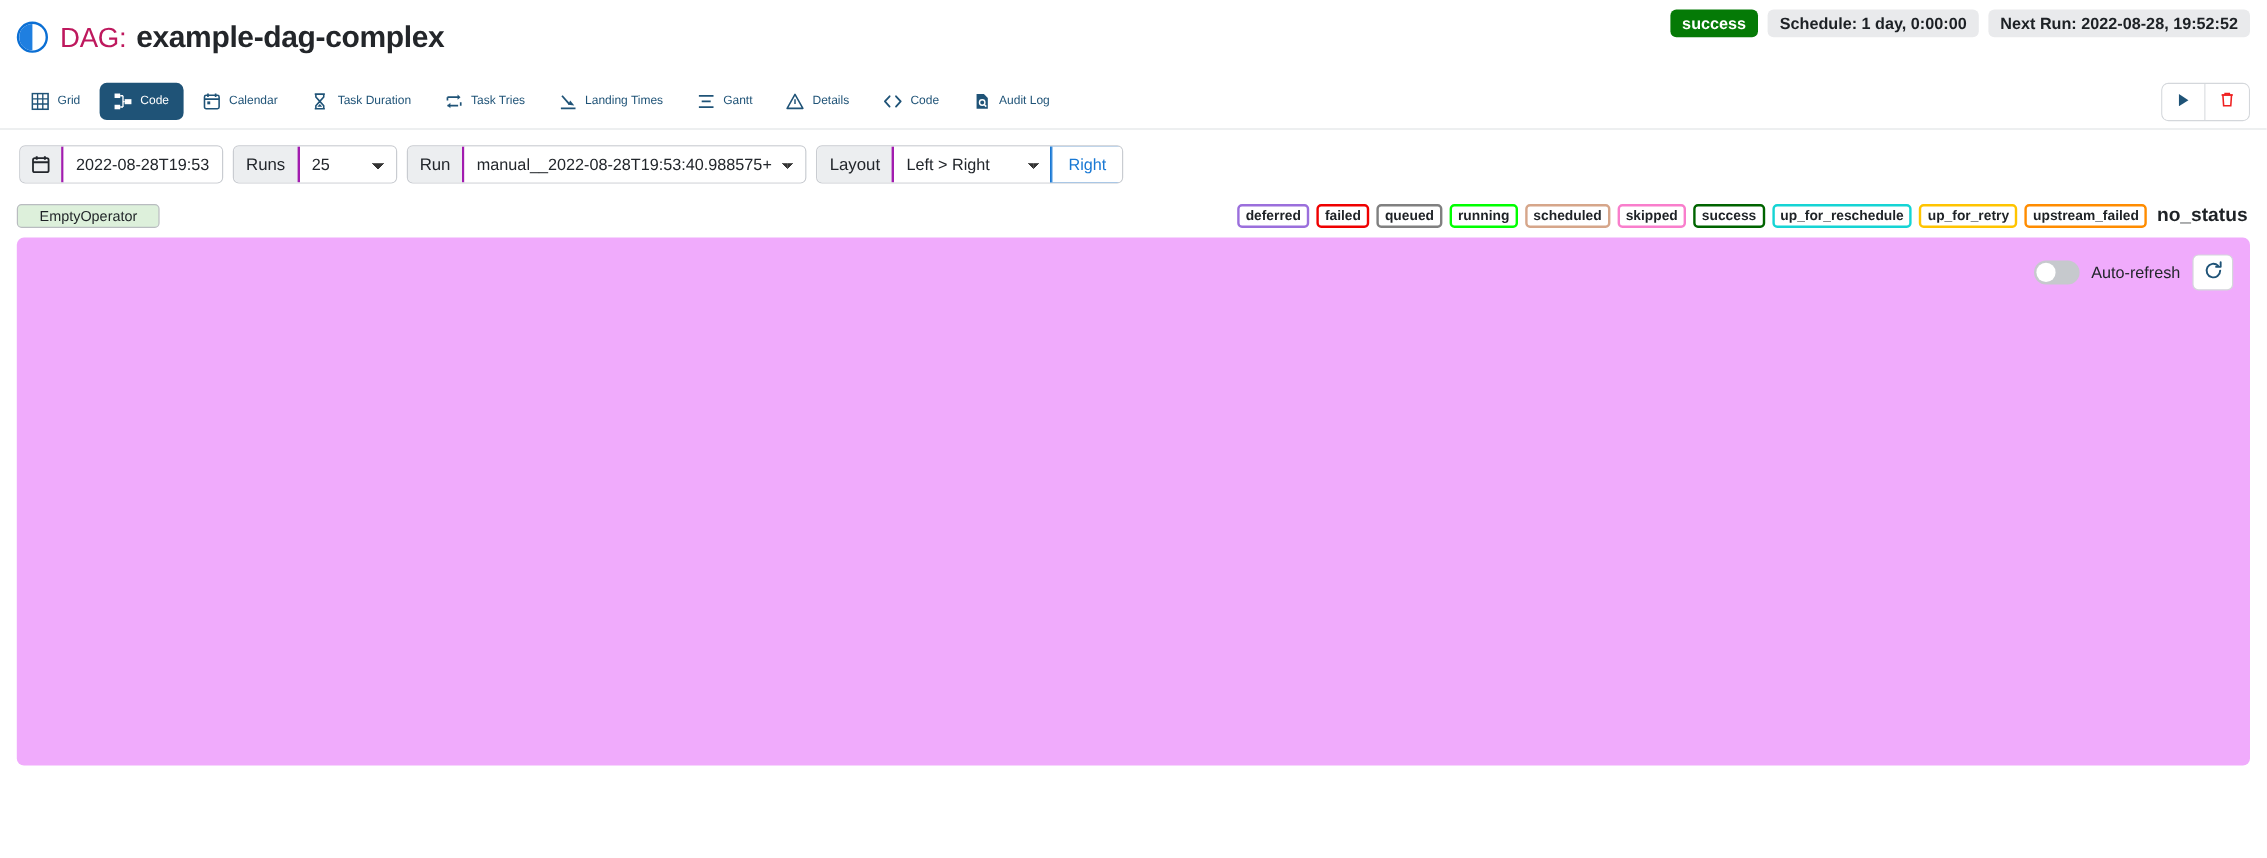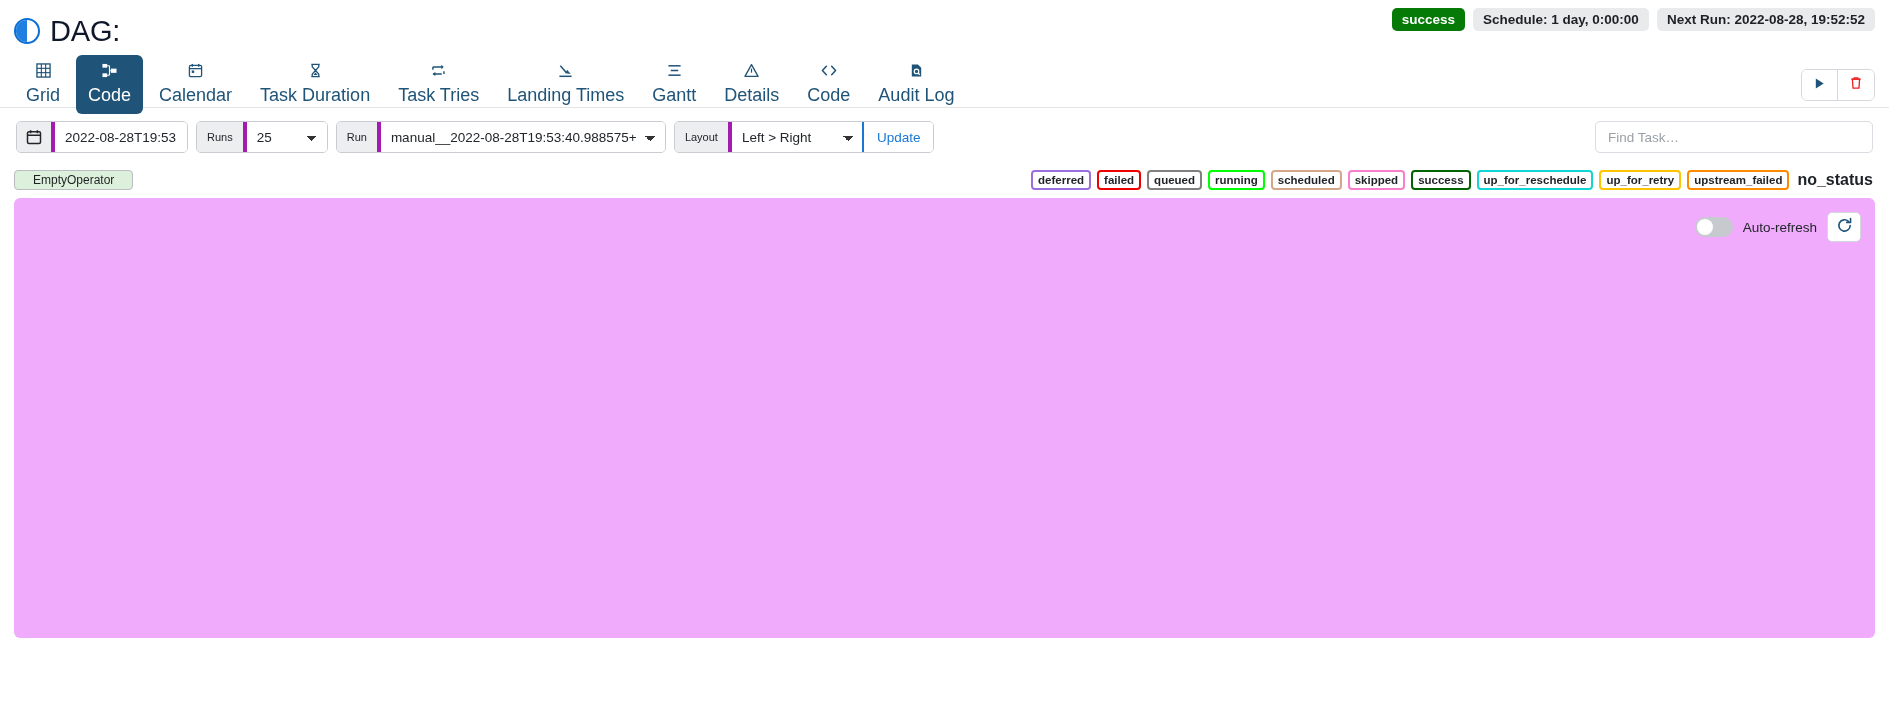--- a/index.html
+++ b/index.html
@@ -30,22 +30,22 @@
     flex: 0 0 auto;
   }
   .dag-toggle::before {
     content: "";
     position: absolute;
     left: 0; top: 0; bottom: 0;
     width: 50%;
     background: #1f7fe0;
   }
   .dag-label {
-    font-size: 29px;
-    color: #0f172a;
+    font-size: 23px;
+    color: #be185d;
     font-weight: 400;
     letter-spacing: -0.2px;
   }
   .dag-name {
     font-size: 25px;
     color: #23262a;
     font-weight: 700;
     margin-left: 8px;
     letter-spacing: -0.3px;
   }
@@ -79,25 +79,24 @@
     align-items: center;
     padding: 0 14px;
   }
   .tab {
     display: flex;
     align-items: center;
     gap: 7px;
     padding: 8px 12px;
     margin-right: 4px;
     border-radius: 6px;
-    font-size: 18px;
+    font-size: 10px;
     color: #1f5377;
     cursor: pointer;
     white-space: nowrap;
-    flex-direction: column;
   }
   .tab.active {
     background: #1f5377;
     color: #ffffff;
   }
   .tab .tab-ico { display: flex; align-items: center; }
   .tab svg { display: block; }
 
   .tabs-actions {
     position: absolute;
@@ -132,25 +131,25 @@
     align-items: center;
     border: 1px solid #c9ccd1;
     border-radius: 5px;
     overflow: hidden;
     height: 32px;
     margin-right: 8px;
     background: #fff;
   }
   .grp .addon {
     background: #eceef0;
-    border-right: 4px solid #a21caf;
+    border-right: 2px solid #a21caf;
     height: 100%;
     display: flex; align-items: center;
     padding: 0 10px;
-    font-size: 11px;
+    font-size: 14px;
     color: #22262b;
     white-space: nowrap;
   }
   .grp .addon.icon-addon { padding: 0 9px; }
   .grp .fld {
     height: 100%;
     border: none;
     outline: none;
     font-size: 13.5px;
     color: #22262b;
@@ -311,20 +310,21 @@
     stroke: #53565a;
     stroke-width: 1.5;
   }
 </style>
 </head>
 <body>
 
 <div class="header">
   <div class="dag-toggle"></div>
   <span class="dag-label">DAG:</span>
+  <span class="dag-name">example-dag-complex</span>
 
   <div class="header-right">
     <span class="pill success-pill">success</span>
     <span class="pill">Schedule: 1 day, 0:00:00</span>
     <span class="pill">Next Run: 2022-08-28, 19:52:52</span>
   </div>
 </div>
 
 <div class="tabs-bar">
 
@@ -479,24 +479,23 @@
   </div>
 
   <div class="grp">
     <span class="addon">Run</span>
     <select class="fld" style="width:284px"><option value="manual__2022-08-28T19:53:40.988575+00:00">manual__2022-08-28T19:53:40.988575+00:00</option></select>
   </div>
 
   <div class="grp">
     <span class="addon">Layout</span>
     <select class="fld" style="width:131px"><option value="Left &gt; Right">Left &gt; Right</option><option value="Right &gt; Left">Right &gt; Left</option><option value="Top &gt; Bottom">Top &gt; Bottom</option><option value="Bottom &gt; Top">Bottom &gt; Top</option></select>
-    <button class="btn-update">Update</button>
-  </div>
-
-  <input class="find-task" placeholder="Find Task…" style="">
+    <button class="btn-update">Right</button>
+  </div>
+
 </div>
 
 <div class="legend-row">
   <span class="op-badge">EmptyOperator</span>
   <div class="status-legend" id="status-legend">
       <span class="st" style="border-color: rgb(155, 111, 220);">deferred</span>
       <span class="st" style="border-color: rgb(239, 0, 0);">failed</span>
       <span class="st" style="border-color: rgb(128, 128, 128);">queued</span>
       <span class="st" style="border-color: rgb(0, 255, 0);">running</span>
       <span class="st" style="border-color: rgb(214, 166, 138);">scheduled</span>

